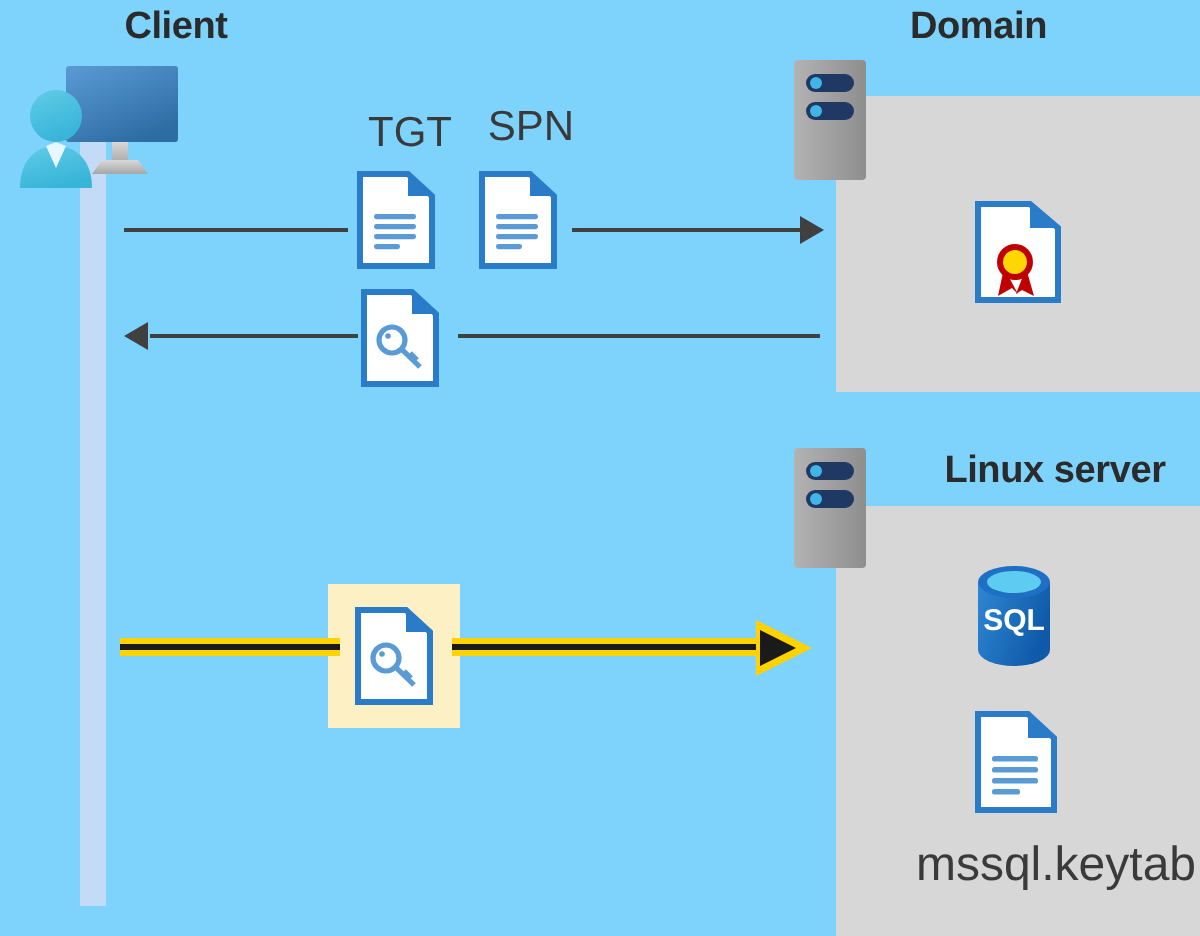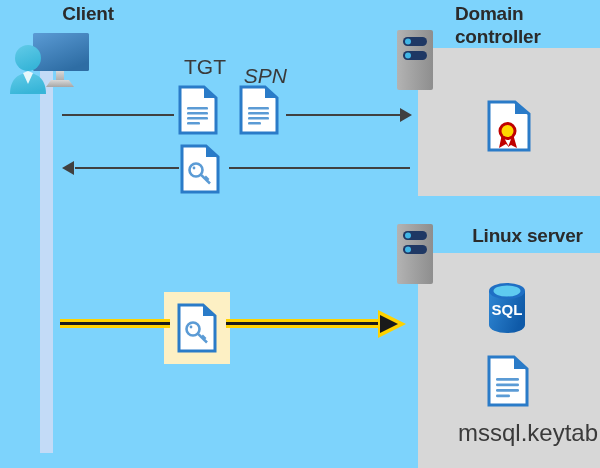--- a/index.html
+++ b/index.html
@@ -106,21 +106,21 @@
   }
 
   
   .doc-label {
     font-size: 21px;
     color: #3a3a3a;
     text-align: right;
     width: 56px;
   }
   #lbl-tgt { left: 170px; top: 55px; }
-  #lbl-spn { left: 231px; top: 64px; font-style: italic; }
+  #lbl-spn { left: 231px; top: 52px; }
 
   
   .icon-doc-lines { width: 40px; height: 50px; }
   #doc-tgt { left: 178px; top: 85px; }
   #doc-spn { left: 239px; top: 85px; }
   #doc-key-top { left: 180px; top: 144px; width: 40px; height: 50px; }
   #doc-key-bottom { left: 177px; top: 303px; width: 40px; height: 50px; }
 
   #doc-cert { left: 487px; top: 100px; width: 44px; height: 52px; }
   #sql-db   { left: 482px; top: 281px; width: 50px; height: 54px; }
@@ -138,21 +138,20 @@
 </style>
 </head>
 <body>
 
 <div id="canvas">
 
   <div class="abs title" id="client-title">Client</div>
 
   <div class="abs title" id="dc-title">
     <div>Domain</div>
-    <div>controller</div>
   </div>
 
   <div class="abs title" id="linux-title">Linux server</div>
 
   <div class="abs gray-box" id="dc-box"></div>
   <div class="abs gray-box" id="linux-box"></div>
 
   <div class="abs" id="lifeline"></div>
 
   <svg class="abs" id="client-icon" viewBox="0 0 86 68">

